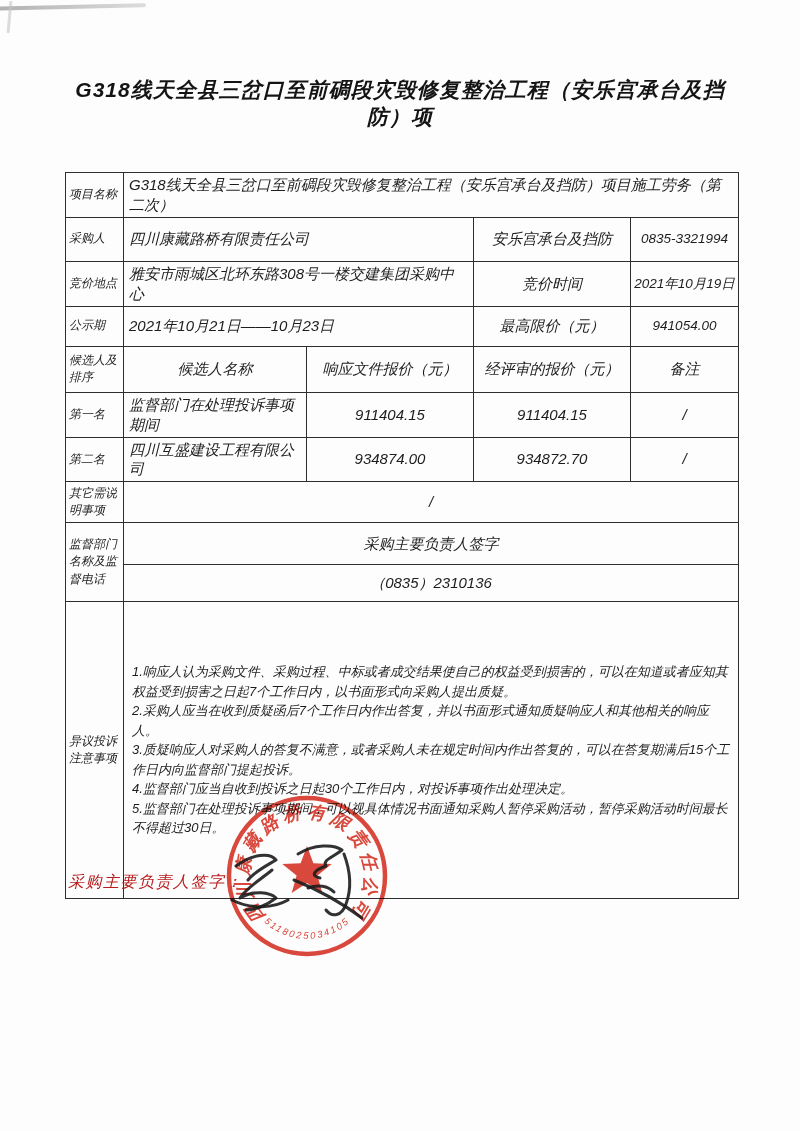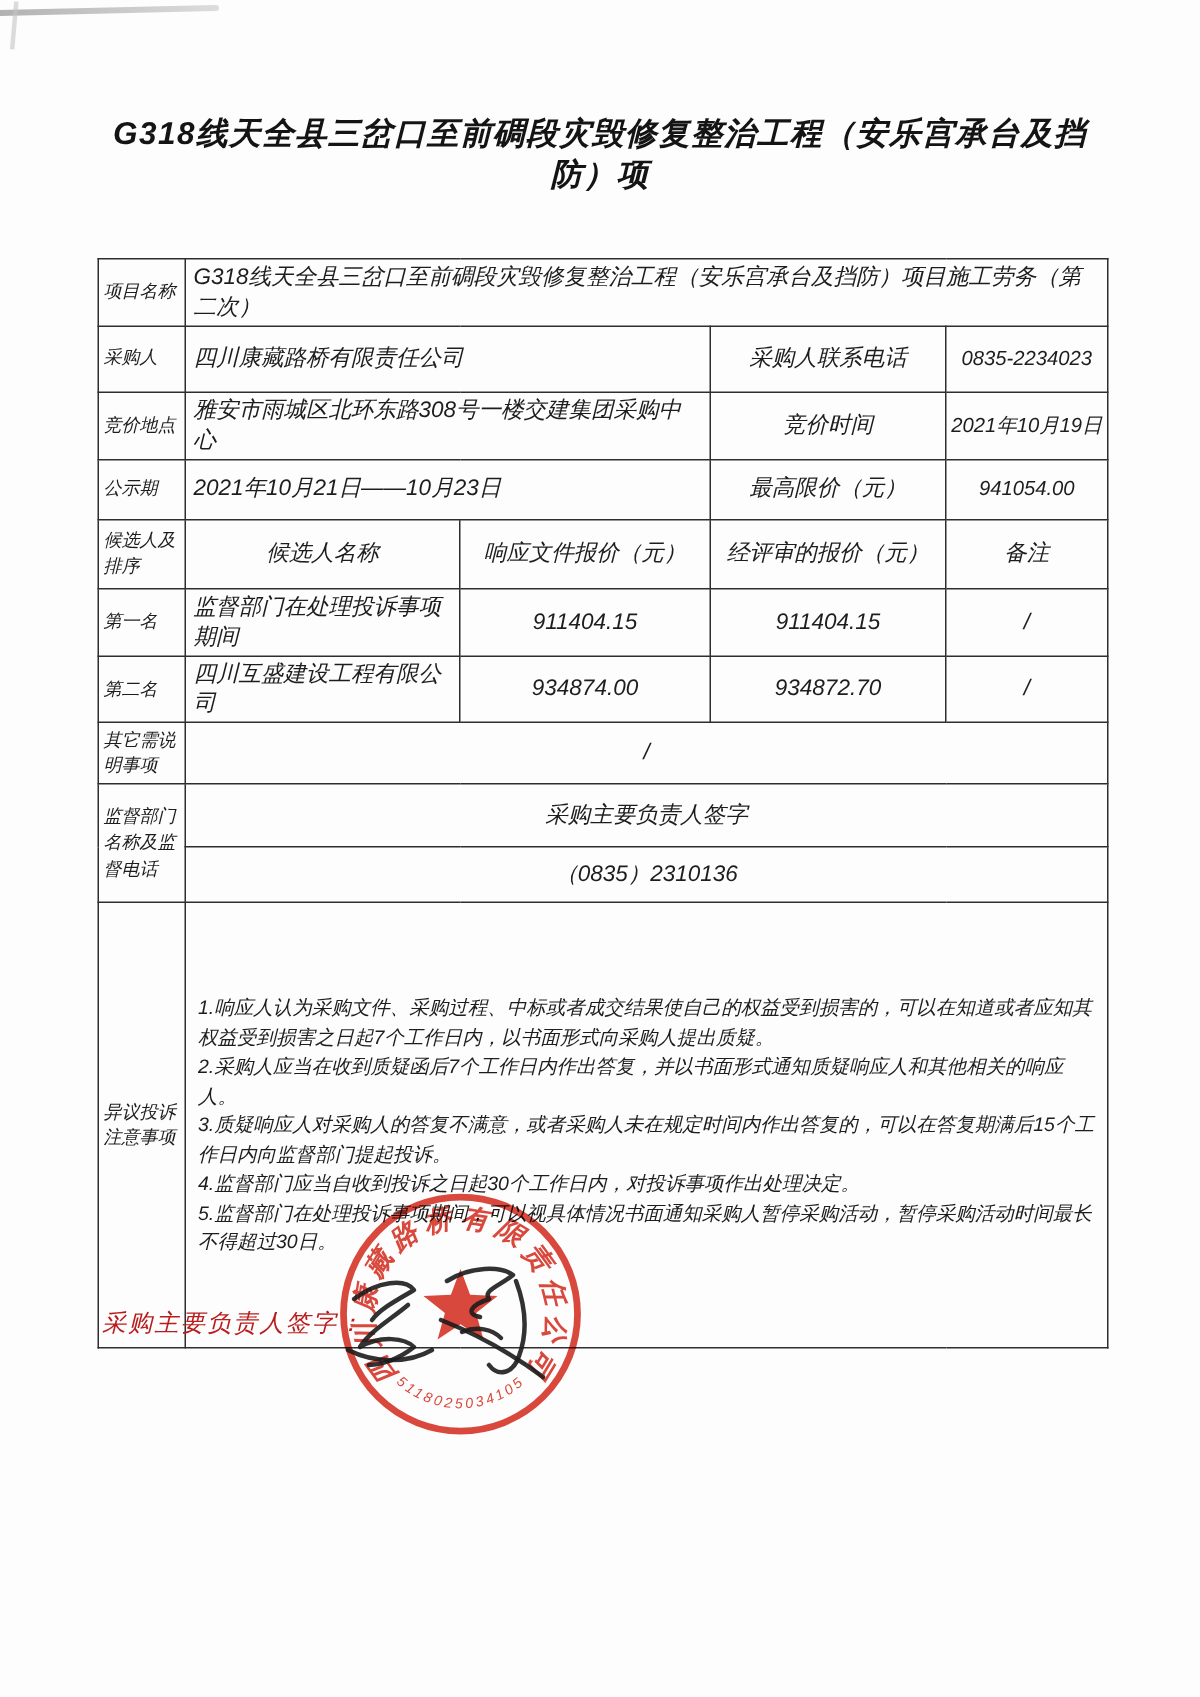--- a/index.html
+++ b/index.html
@@ -65,22 +65,22 @@
         <col style="width:108px">
     </colgroup>
     <tbody>
       <tr style="height:41px">
         <td class="lab">项目名称</td>
         <td colspan="4">G318线天全县三岔口至前碉段灾毁修复整治工程（安乐宫承台及挡防）项目施工劳务（第二次）</td>
       </tr>
       <tr style="height:44px">
         <td class="lab">采购人</td>
         <td colspan="2">四川康藏路桥有限责任公司</td>
-        <td class="c">采购人联系电话</td>
-        <td class="sm">0835-2234023</td>
+        <td class="c">安乐宫承台及挡防</td>
+        <td class="sm">0835-3321994</td>
       </tr>
       <tr style="height:45px">
         <td class="lab">竞价地点</td>
         <td colspan="2">雅安市雨城区北环东路308号一楼交建集团采购中心</td>
         <td class="c">竞价时间</td>
         <td class="sm">2021年10月19日</td>
       </tr>
       <tr style="height:40px">
         <td class="lab">公示期</td>
         <td colspan="2">2021年10月21日——10月23日</td>

